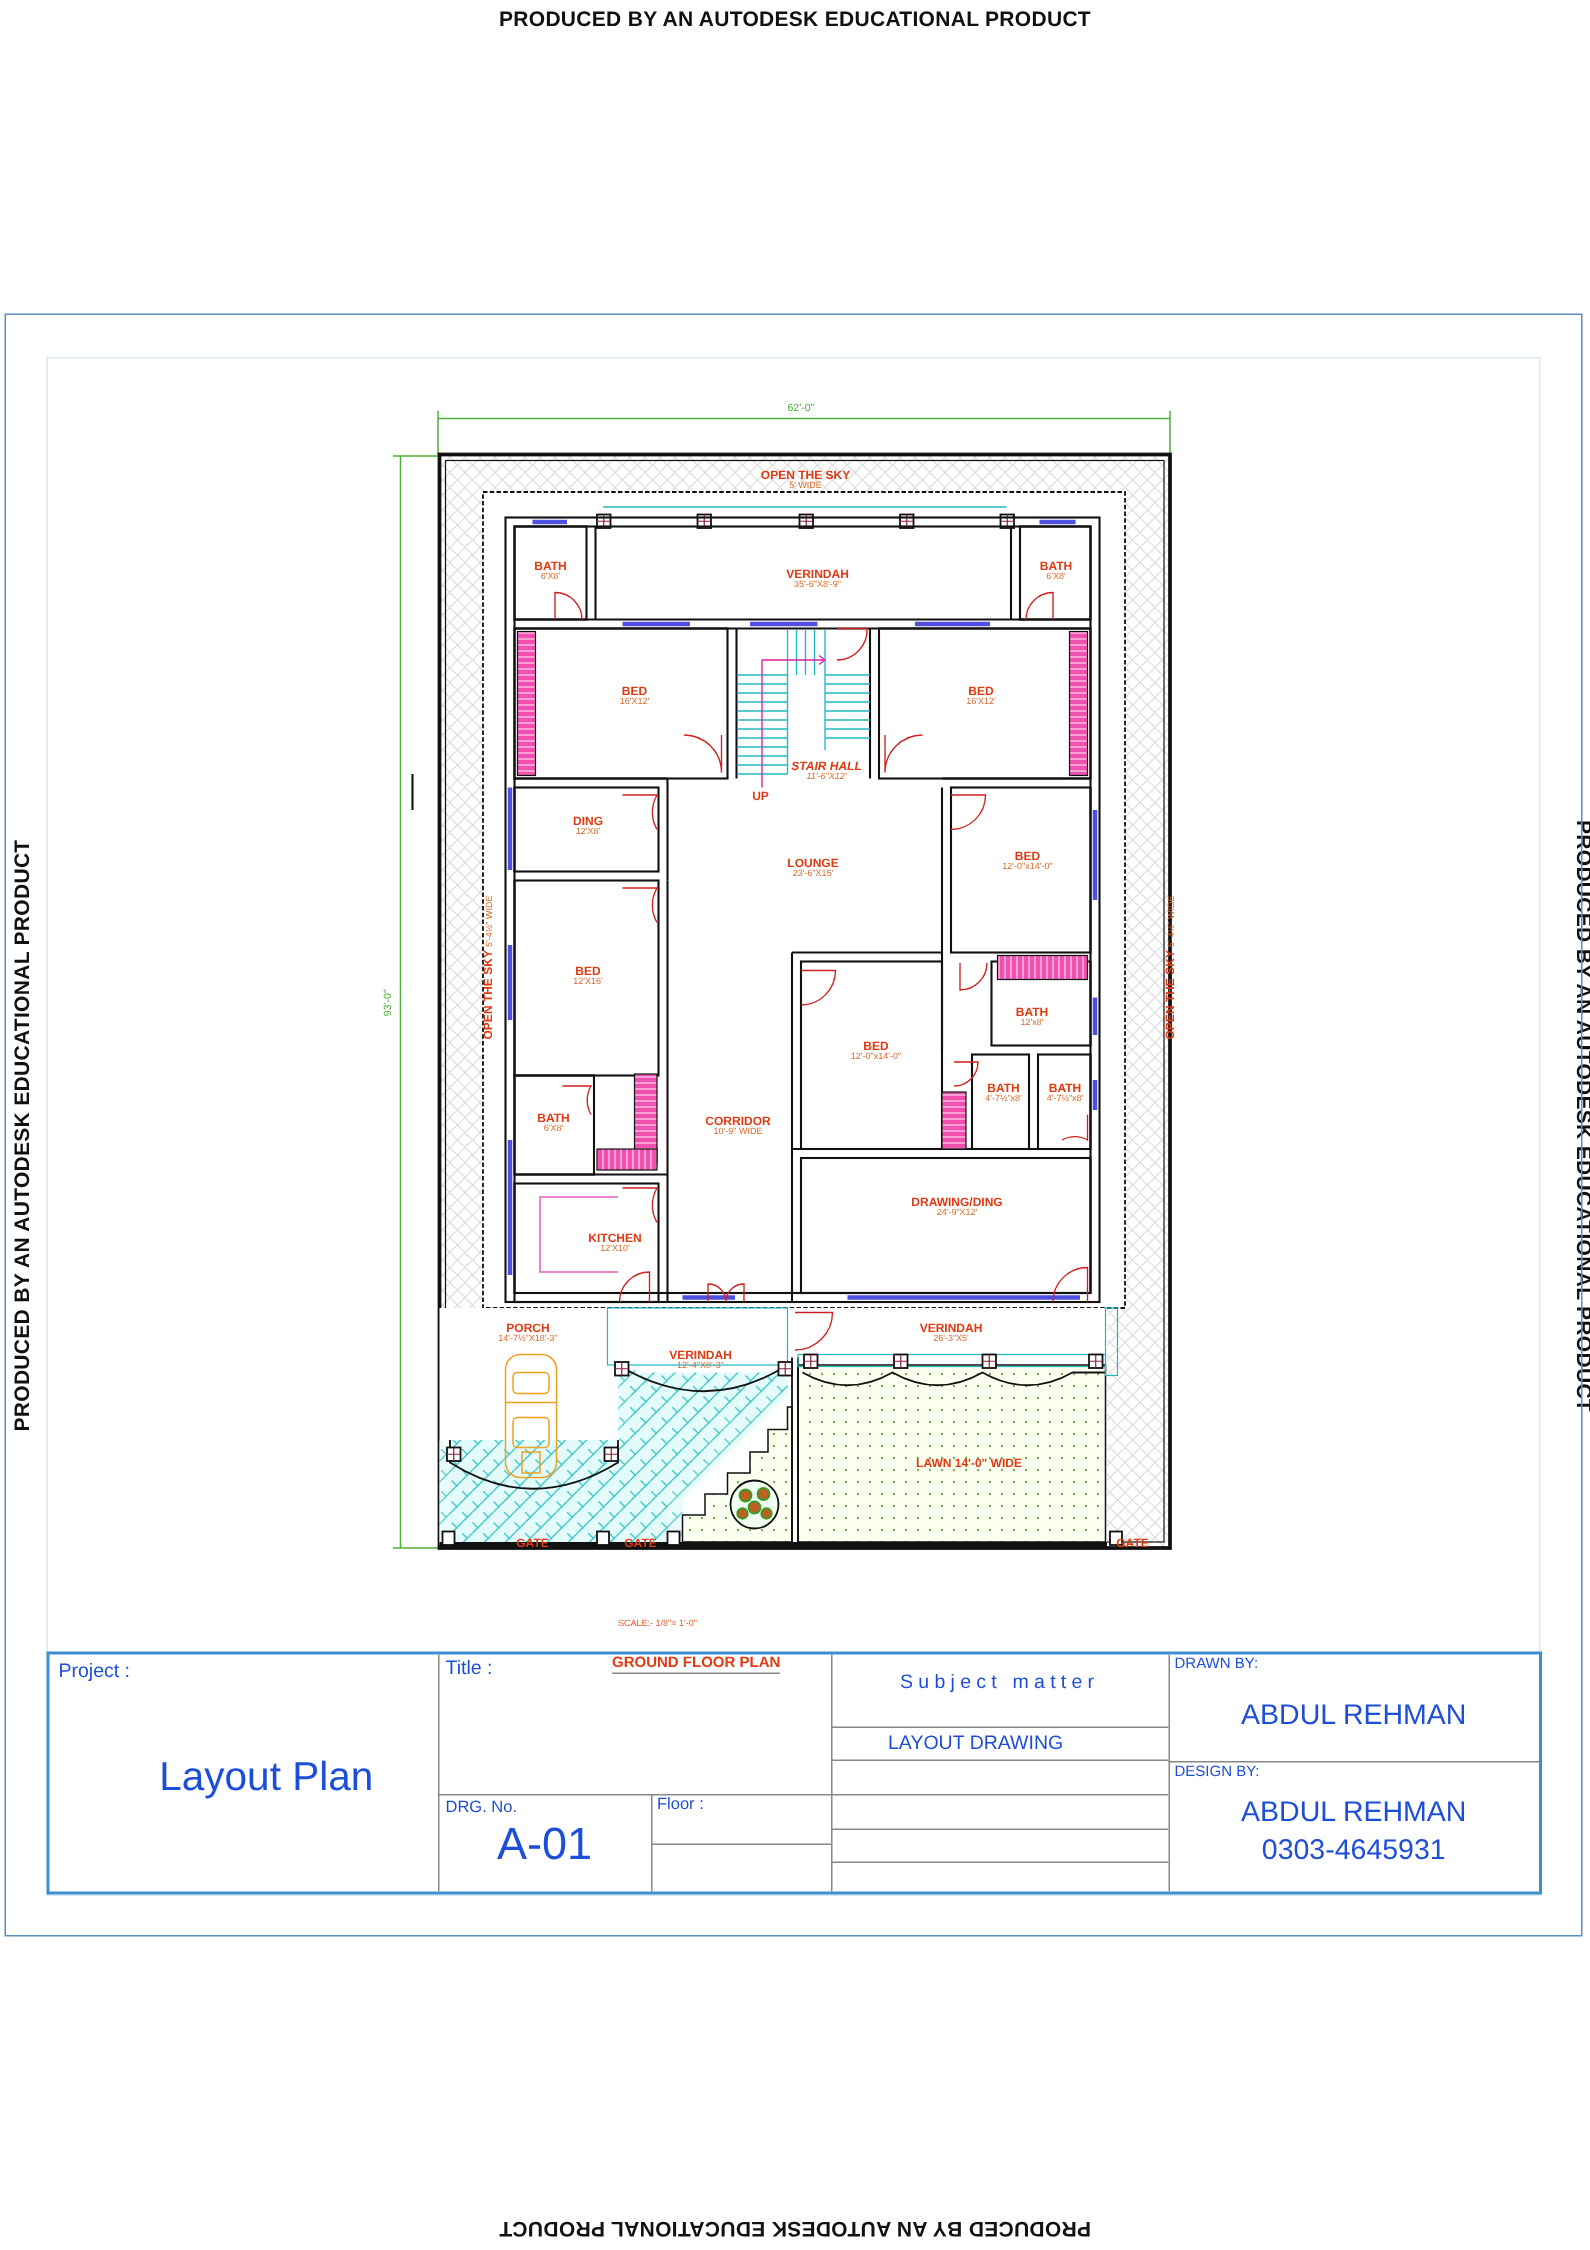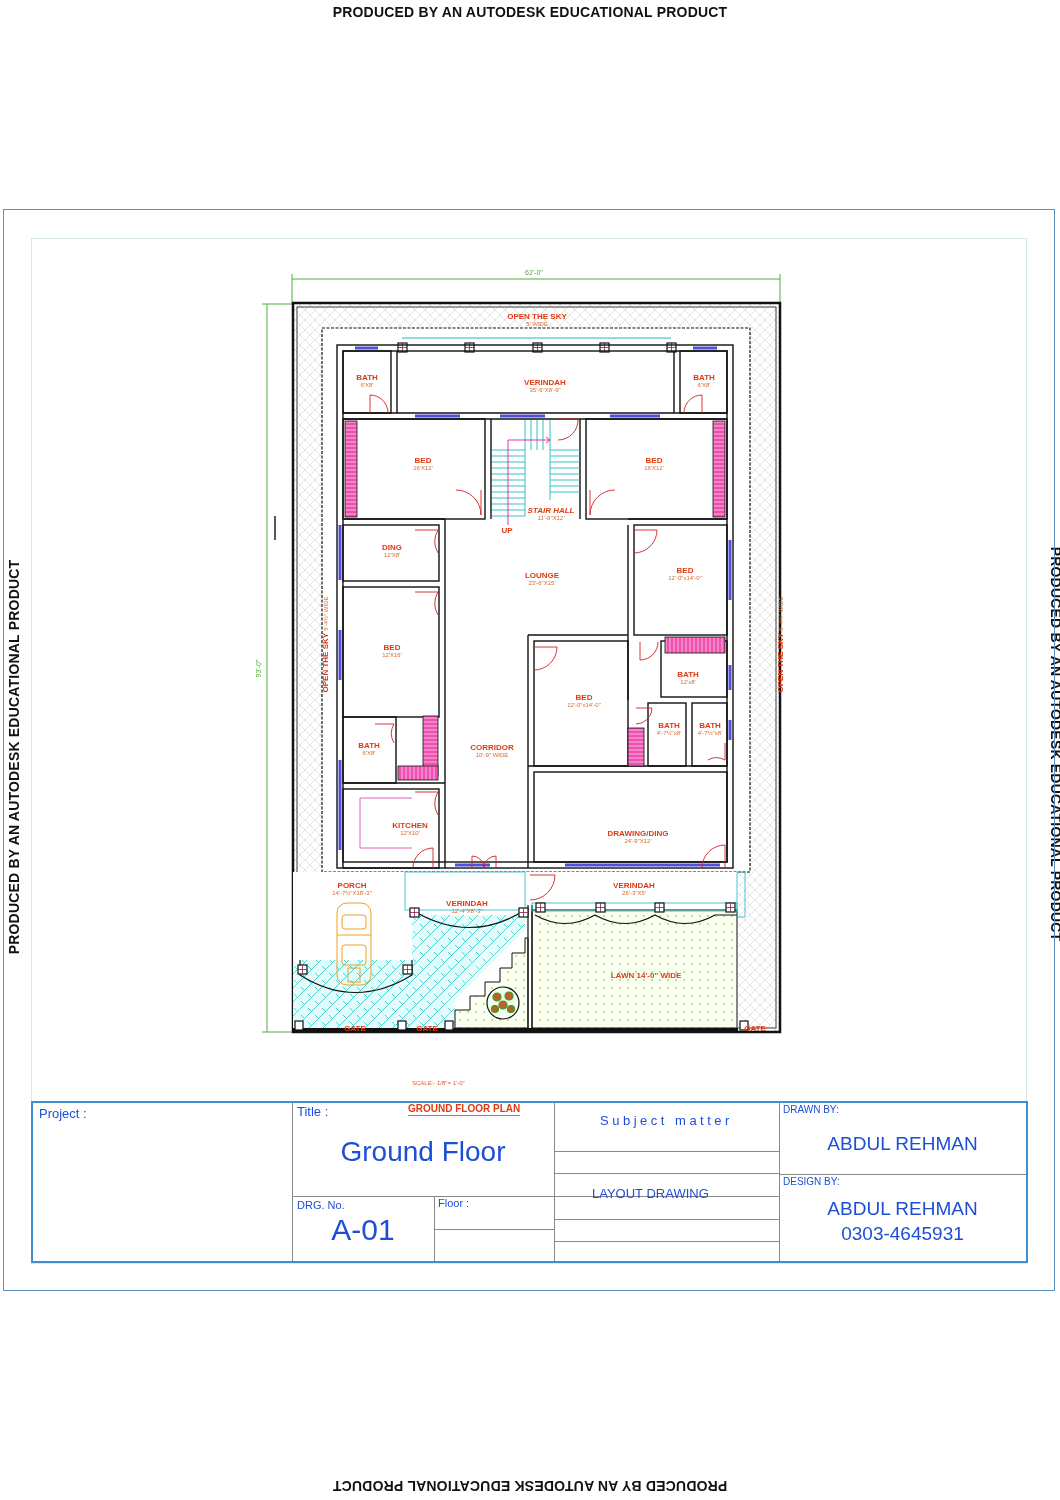--- a/index.html
+++ b/index.html
@@ -279,21 +279,21 @@
 <div class="lbl" style="left:542px;top:572px;"><span>LOUNGE</span><span class="dim">23'-6"X15'</span></div>
 <div class="lbl" style="left:685px;top:567px;"><span>BED</span><span class="dim">12'-0"x14'-0"</span></div>
 <div class="lbl" style="left:392px;top:644px;"><span>BED</span><span class="dim">12'X16'</span></div>
 <div class="lbl" style="left:688px;top:671px;"><span>BATH</span><span class="dim">12'x8'</span></div>
 <div class="lbl" style="left:584px;top:694px;"><span>BED</span><span class="dim">12'-0"x14'-0"</span></div>
 <div class="lbl" style="left:669px;top:722px;"><span>BATH</span><span class="dim">4'-7½"x8'</span></div>
 <div class="lbl" style="left:710px;top:722px;"><span>BATH</span><span class="dim">4'-7½"x8'</span></div>
 <div class="lbl" style="left:369px;top:742px;"><span>BATH</span><span class="dim">6'X8'</span></div>
 <div class="lbl" style="left:492px;top:744px;"><span>CORRIDOR</span><span class="dim">10'-9" WIDE</span></div>
 <div class="lbl" style="left:398px;top:822px;margin-left:12px;"><span>KITCHEN</span><span class="dim">12'X10'</span></div>
-<div class="lbl" style="left:638px;top:830px;"><span>DRAWING/DING</span><span class="dim">24'-9"X12'</span></div>
+<div class="lbl" style="left:638px;top:798px;"><span>DRAWING/DING</span><span class="dim">24'-9"X12'</span></div>
 <div class="lbl" style="left:352px;top:882px;"><span>PORCH</span><span class="dim">14'-7½"X18'-3"</span></div>
 <div class="lbl" style="left:467px;top:900px;"><span>VERINDAH</span><span class="dim">12'-4"X8'-3"</span></div>
 <div class="lbl" style="left:634px;top:882px;"><span>VERINDAH</span><span class="dim">26'-3"X5'</span></div>
 <div class="lbl" style="left:646px;top:972px;">LAWN 14'-0" WIDE</div>
 <div class="lbl" style="left:355px;top:1025px;">GATE</div>
 <div class="lbl" style="left:427px;top:1025px;">GATE</div>
 <div class="lbl" style="left:755px;top:1025px;">GATE</div>
 
 <div class="plan-title">GROUND FLOOR PLAN</div>
 <div class="plan-scale">SCALE:- 1/8"= 1'-0"</div>
@@ -306,32 +306,32 @@
   <div class="vline" style="left:401px;top:93px;height:65px;"></div>
   <div class="hline" style="left:401px;top:126px;width:120px;"></div>
   <div class="hline" style="left:521px;top:48px;width:225px;"></div>
   <div class="hline" style="left:521px;top:70px;width:225px;"></div>
   <div class="hline" style="left:521px;top:93px;width:225px;"></div>
   <div class="hline" style="left:521px;top:116px;width:225px;"></div>
   <div class="hline" style="left:521px;top:138px;width:225px;"></div>
   <div class="hline" style="left:746px;top:71px;width:247px;"></div>
 
   <div class="cell mag" style="left:6px;top:3px;font-size:13px;">Project :</div>
+  <div class="cell mag" style="left:0;width:289px;top:66px;text-align:center;font-size:27px;">Layout Plan</div>
 
   <div class="cell mag" style="left:264px;top:1px;font-size:13px;">Title :</div>
-  <div class="cell mag" style="left:259px;width:262px;top:33px;text-align:center;font-size:28px;">Ground Floor</div>
 
   <div class="cell mag" style="left:264px;top:96px;font-size:11px;">DRG. No.</div>
   <div class="cell mag" style="left:259px;width:142px;top:110px;text-align:center;font-size:30px;">A-01</div>
 
   <div class="cell mag" style="left:405px;top:94px;font-size:11px;">Floor :</div>
   <div class="cell mag" style="left:405px;top:108px;font-size:11px;"></div>
 
   <div class="cell mag" style="left:521px;width:225px;top:10px;text-align:center;font-size:13px;letter-spacing:3.5px;">Subject matter</div>
-  <div class="cell mag" style="left:559px;top:51px;font-size:13px;margin-top:32px;">LAYOUT DRAWING</div>
+  <div class="cell mag" style="left:559px;top:51px;font-size:13px;">LAYOUT DRAWING</div>
 
   <div class="cell mag" style="left:750px;top:1px;font-size:10px;">DRAWN BY:</div>
   <div class="cell mag" style="left:746px;width:247px;top:30px;text-align:center;font-size:19px;">ABDUL REHMAN</div>
 
   <div class="cell mag" style="left:750px;top:73px;font-size:10px;">DESIGN BY:</div>
   <div class="cell mag" style="left:746px;width:247px;top:95px;text-align:center;font-size:19px;">ABDUL REHMAN</div>
   <div class="cell mag" style="left:746px;width:247px;top:120px;text-align:center;font-size:19px;">0303-4645931</div>
 </div>
 
 </body></html>

